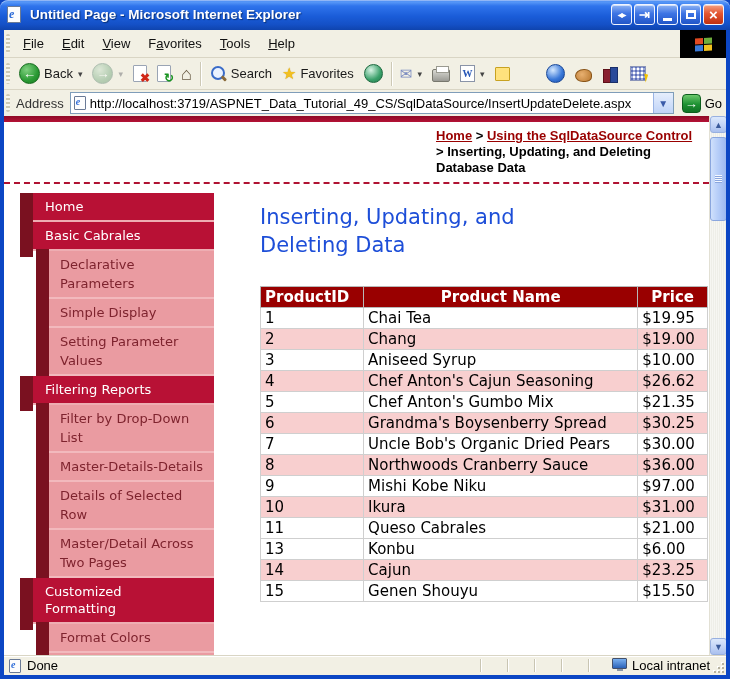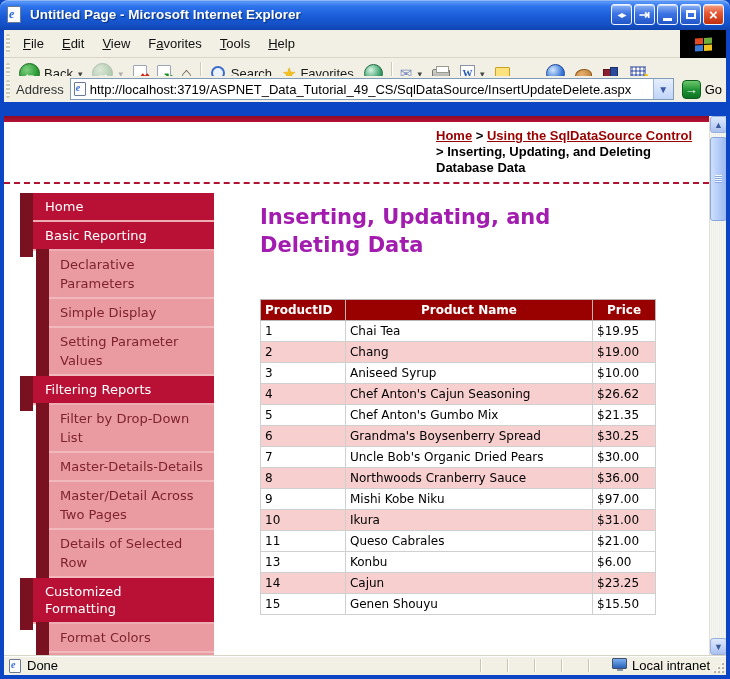--- a/index.html
+++ b/index.html
@@ -28,21 +28,21 @@
   .tbtn.close { background:linear-gradient(180deg,#f3a183 0%,#e4552f 45%,#c03010 100%); box-shadow:inset 0 1px 0 rgba(255,255,255,.5); }
   .glyph-arrows { font-size:10px; letter-spacing:-1px; }
   .glyph-eject { font-size:13px; font-weight:bold; }
   .glyph-min { display:block; width:9px; height:3px; background:#fff; margin-top:10px; }
   .glyph-max { display:block; width:10px; height:9px; border:2px solid #fff; border-top-width:3px; }
   .glyph-close { font-size:15px; font-weight:bold; line-height:1; }
   
   .bar { position:absolute; left:4px; right:4px; background:#f2f0e4; display:flex; align-items:center; }
   .menubar  { top:30px; height:28px; border-bottom:1px solid #d9d5c4; }
   .toolbar  { top:58px; height:32px; border-bottom:1px solid #d9d5c4; }
-  .addressbar { top:76px; height:26px;align-items:center; }
+  .addressbar { top:90px; height:26px;align-items:center; }
   .grip { width:4px; height:70%; margin:0 4px 0 2px; background:repeating-linear-gradient(180deg,#cdc9b4 0 2px,#f7f6ef 2px 4px); border-radius:2px; }
   .menu-item { padding:0 9px; font-size:13px; color:#111; line-height:27px; }
   .menu-logo { position:absolute; right:0; top:0; width:46px; height:28px; background:#000; display:flex; align-items:center; justify-content:center; }
   .winlogo { display:grid; grid-template-columns:8px 8px; grid-template-rows:6px 6px; gap:1px; transform:skewY(-4deg); }
   .winlogo i:nth-child(1){background:#e14a22;} .winlogo i:nth-child(2){background:#6fae3c;}
   .winlogo i:nth-child(3){background:#3a7ad8;} .winlogo i:nth-child(4){background:#f2c21e;}
   
   .tb-btn { display:flex; align-items:center; gap:4px; padding:2px 5px; font-size:13px; color:#1a1a1a; }
   .tb-sep { width:1px; height:24px; background:#cdc9b6; margin:0 3px; box-shadow:1px 0 0 #fff; }
   .circle { width:21px; height:21px; border-radius:50%; display:flex; align-items:center; justify-content:center; color:#fff; font-size:13px; font-weight:bold; }
@@ -90,22 +90,22 @@
   .bc-sep { color:#000; }
   
   .sidebar { position:absolute; left:16px; top:9px; width:194px; font-family:"DejaVu Sans",sans-serif; }
   .nav-l1 { position:relative; margin-left:13px; background:#b81135; color:#fff; font-size:13px; line-height:17px; padding:5px 20px 5px 12px; border-bottom:2px solid #eeadb2; }
   .nav-l1::before { content:""; position:absolute; left:-13px; top:0; bottom:-8px; width:13px; background:#7a1120; z-index:1; }
   .nav-l2 { position:relative; margin-left:29px; background:#ea9ba1; color:#7e232e; font-size:13px; line-height:19px; padding:4px 10px 4px 11px; border-bottom:2px solid #f2b9bd; }
   .nav-l2::before { content:""; position:absolute; left:-13px; top:-2px; bottom:-2px; width:13px; background:#7a1120; z-index:1; }
   .nav-l2.sliver { height:9px; padding:0; border-bottom:none; }
   
   .main { position:absolute; left:256px; top:0; width:400px; font-family:"DejaVu Sans",sans-serif; }
-  .main-heading { margin:19px 0 0; width:345px; font-size:21px; line-height:28px; font-weight:bold; color:#a21caf; }
-  table.products { border-collapse:collapse; margin-top:40px; width:396px; font-size:12px; border:1px solid #9a9a9a; }
+  .main-heading { margin:19px 0 0; width:345px; font-size:21px; line-height:28px; font-weight:normal; color:#1d4ed8; }
+  table.products { border-collapse:collapse; margin-top:27px; width:448px; font-size:15px; border:1px solid #9a9a9a; }
   table.products th { background:#990000; color:#fff; font-weight:bold; padding:2px 4px; border:1px solid #b8b8b8; line-height:16px; }
   table.products td { padding:2px 4px; border:1px solid #cfcfcf; line-height:16px; color:#000; background:#fff; }
   table.products tr.alt td { background:#f8cfcf; }
   th.c-id { text-align:left; } th.c-name,th.c-price { text-align:center; }
   
   .scrollbar { position:absolute; right:0; top:0; bottom:0; width:17px; background:repeating-linear-gradient(90deg,#f6f6f2 0 1px,#eeeee8 1px 2px); border-left:1px solid #e2e0d4; }
   .sb-btn { position:absolute; left:0; width:17px; height:17px; background:linear-gradient(180deg,#dce8fc,#c0d2f6 60%,#aac0ee); border:1px solid #98b0e0; border-radius:3px; color:#3a5a9a; font-size:9px; display:flex; align-items:center; justify-content:center; }
   .sb-up { top:0; } .sb-down { bottom:0; }
   .sb-thumb { position:absolute; left:0; top:21px; width:17px; height:84px; background:linear-gradient(90deg,#cfe0fc,#b4ccf8 50%,#9cb8f0); border:1px solid #8aa6de; border-radius:3px; }
   .sb-thumb::after { content:""; position:absolute; left:4px; top:50%; width:7px; height:8px; margin-top:-4px; background:repeating-linear-gradient(180deg,#f4f8ff 0 1px,#8aa6de 1px 2px); }
@@ -253,29 +253,29 @@
 
   <div class="viewport">
     <div class="page">
       <div class="stripe"></div>
       <div class="site-header">
         <div class="breadcrumb"><a href="#">Home</a><span class="bc-sep"> &gt; </span><a href="#">Using the SqlDataSource Control</a><span class="bc-sep"> &gt; </span><span>Inserting, Updating, and Deleting Database Data</span></div>
       </div>
       <div class="page-body" style="position:relative;">
         <div class="sidebar">
             <div class="nav-l1"><span>Home</span></div>
-            <div class="nav-l1"><span>Basic Reporting</span></div>
+            <div class="nav-l1"><span>Basic Cabrales</span></div>
             <div class="nav-l2"><span>Declarative Parameters</span></div>
             <div class="nav-l2"><span>Simple Display</span></div>
             <div class="nav-l2"><span>Setting Parameter Values</span></div>
             <div class="nav-l1"><span>Filtering Reports</span></div>
             <div class="nav-l2"><span>Filter by Drop-Down List</span></div>
             <div class="nav-l2"><span>Master-Details-Details</span></div>
+            <div class="nav-l2"><span>Details of Selected Row</span></div>
             <div class="nav-l2"><span>Master/Detail Across Two Pages</span></div>
-            <div class="nav-l2"><span>Details of Selected Row</span></div>
             <div class="nav-l1"><span>Customized Formatting</span></div>
             <div class="nav-l2"><span>Format Colors</span></div>
             <div class="nav-l2 sliver"></div>
           </div>
         <div class="main">
           <h1 class="main-heading">Inserting, Updating, and Deleting Data</h1>
           <table class="products">
             <colgroup>
                 <col style="width:85px">
                 <col style="width:248px">

